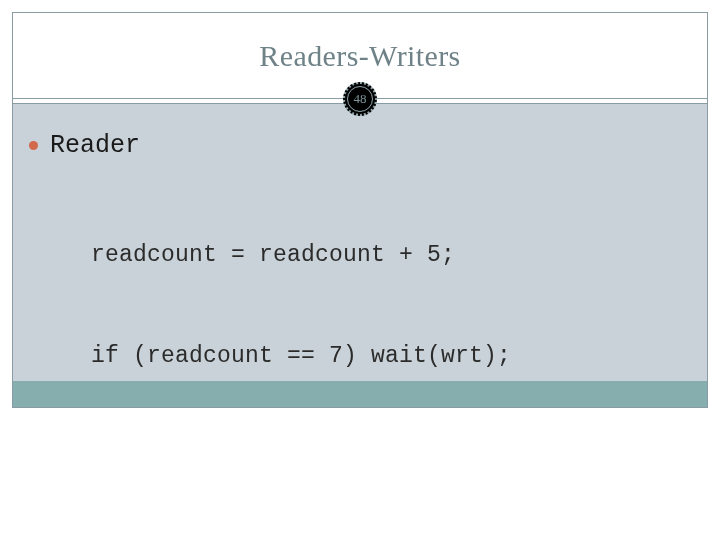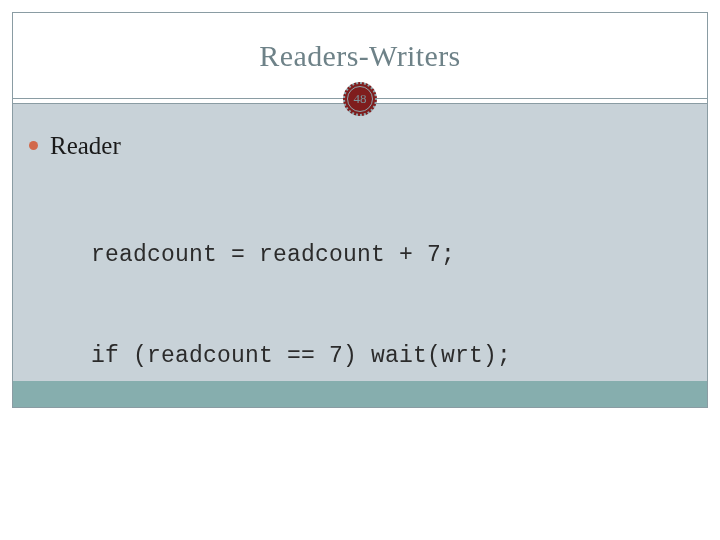--- a/index.html
+++ b/index.html
@@ -63,21 +63,21 @@
 
   
   #badge {
     position: absolute;
     left: 50%;
     top: 69px;
     margin-left: -17px;
     width: 34px;
     height: 34px;
     border-radius: 50%;
-    background: #7f1d1d;
+    background: #000000;
     border: 2px dotted #8fa6ac;
     box-sizing: border-box;
     z-index: 5;
   }
   #badge-inner {
     position: absolute;
     left: 2px;
     top: 2px;
     right: 2px;
     bottom: 2px;
@@ -115,21 +115,21 @@
   }
   #bullet-dot {
     width: 9px;
     height: 9px;
     border-radius: 50%;
     background: #d2694b;
     margin-right: 12px;
     flex: none;
   }
   #bullet-label {
-    font-family: Liberation Serif, serif;
+    font-family: Liberation Mono, monospace;
     font-size: 25px;
     color: #1a1a1a;
     line-height: 1;
     white-space: nowrap;
   }
 
   #code-block {
     position: absolute;
     left: 78px;
     top: 68px;
@@ -171,21 +171,21 @@
   </div>
 
   <div id="body">
 
     <div id="bullet-row">
       <span id="bullet-dot"></span>
       <span id="bullet-label">Reader</span>
     </div>
 
     <div id="code-block">
-      <div class="code-line">readcount = readcount + 7;</div>
+      <div class="code-line">readcount = readcount + 5;</div>
       <div class="code-line">if (readcount == 7) wait(wrt);</div>
       
       
       
       
       
       
     </div>
 
     <div id="footer-bar"></div>

